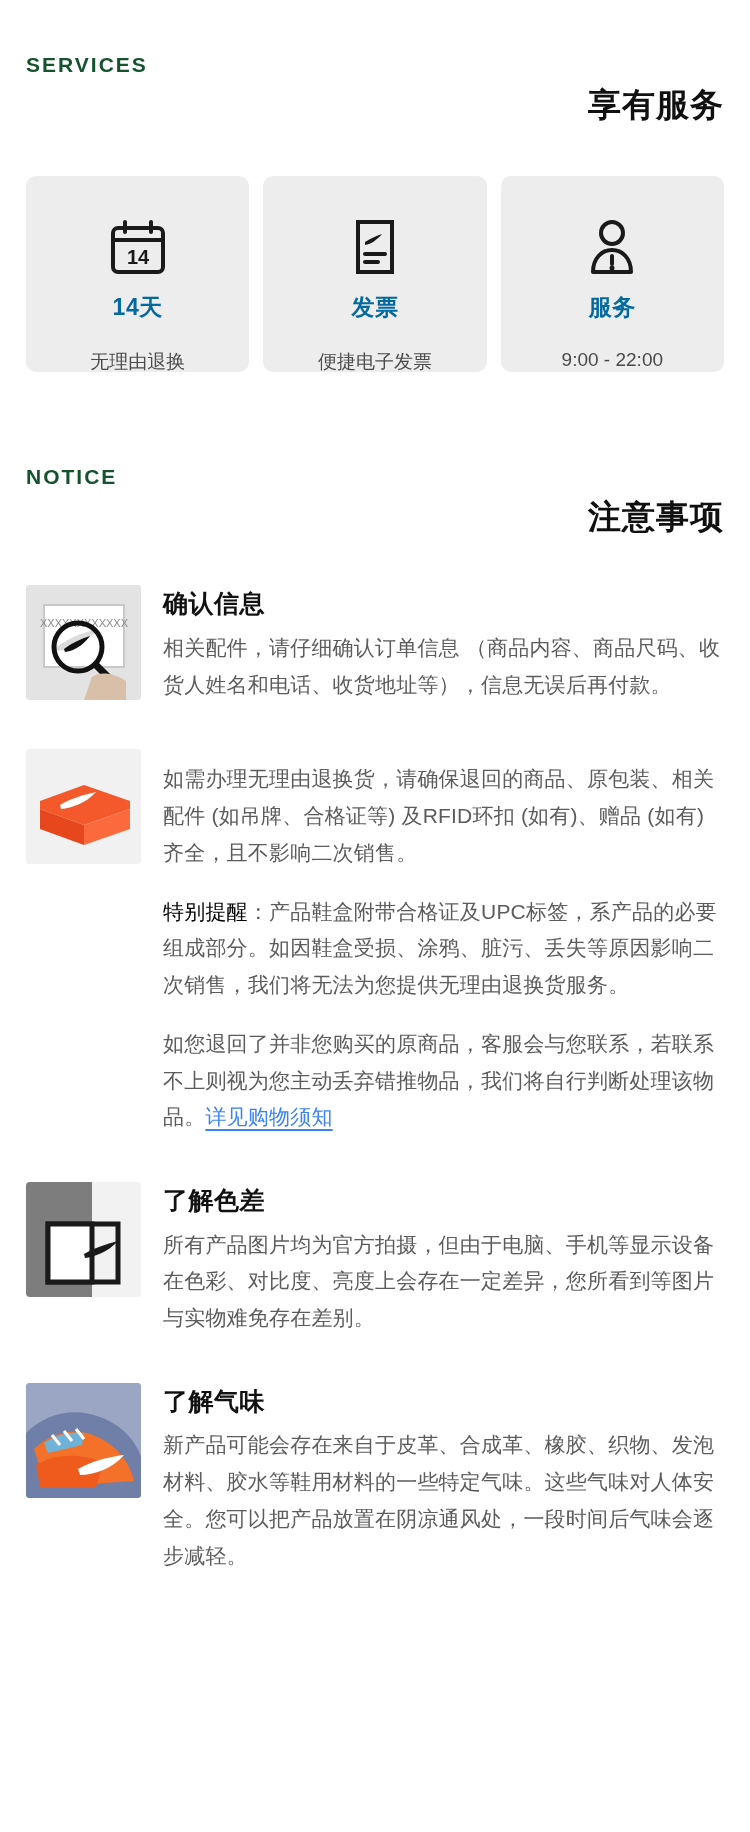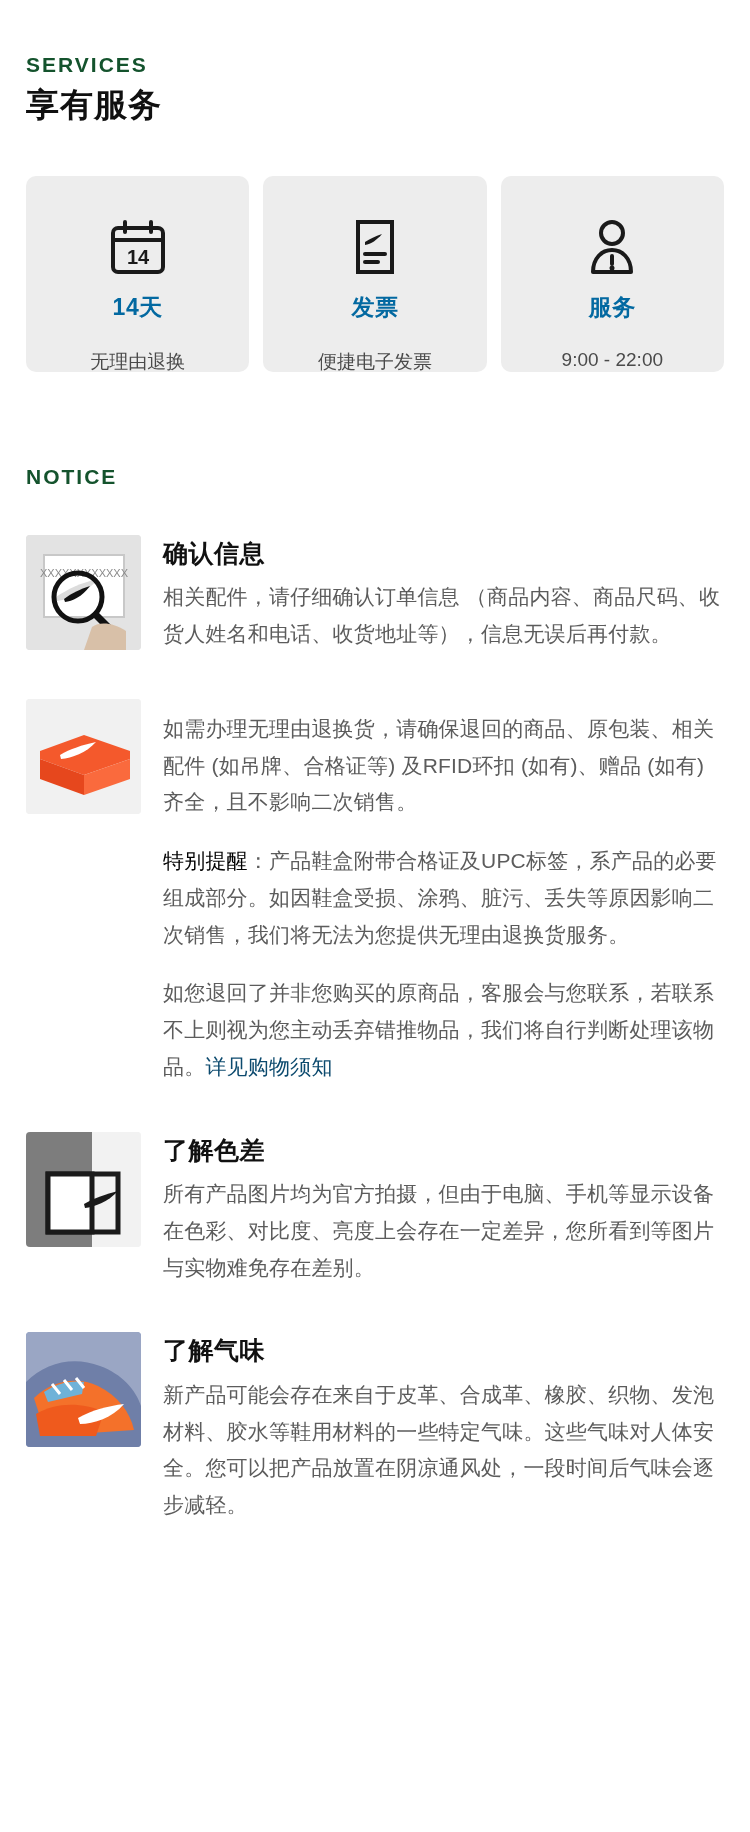--- a/index.html
+++ b/index.html
@@ -31,20 +31,21 @@
     color: #14532d;
     line-height: 1.2;
   }
   .section-title {
     font-size: 33px;
     font-weight: bold;
     color: #101010;
     line-height: 1.35;
     margin-top: 6px;
     letter-spacing: 1px;
+    text-align: right;
   }
 
   
   .services {
     display: flex;
     gap: 14px;
     margin-top: 48px;
   }
   .svc-card {
     flex: 1 1 0;
@@ -104,22 +105,23 @@
   .notice-para {
     font-size: 21px;
     line-height: 1.75;
     color: #5c5c5c;
     margin-top: 10px;
     letter-spacing: .2px;
   }
   .notice-para + .notice-para { margin-top: 22px; }
   .hl { color: #000000; }
   .underline-link {
+    text-decoration: underline;
     text-underline-offset: 5px;
-    color: #0c4a6e;
+    color: #3b82f6;
   }
 
   
   .ico-svg { display: block; }
 
   
   .thumb-confirm {
     background: #e2e2e2;
     display: flex; align-items: center; justify-content: center;
   }
@@ -179,20 +181,21 @@
         </svg>
       </div>
       <div class="svc-title">服务</div>
       <div class="svc-sub">9:00 - 22:00</div>
     </div>
 
   </div>
 
   <div class="section-head" style="padding-top:92px;">
     <div class="eyebrow">NOTICE</div>
+    <div class="section-title">注意事项</div>
   </div>
 
   <div class="notice-list">
 
     <div class="notice-item">
       <div class="notice-thumb thumb-confirm">
         <svg class="ico-svg" width="115" height="115" viewBox="0 0 115 115">
           <rect x="0" y="0" width="115" height="115" fill="#e3e3e3"></rect>
           <rect x="18" y="20" width="80" height="62" fill="#ffffff" stroke="#c8c8c8" stroke-width="2"></rect>
           <text x="58" y="42" text-anchor="middle" font-family="Liberation Sans, sans-serif" font-size="11" fill="#8a8a8a">XXXXXXXXXXXX</text>

